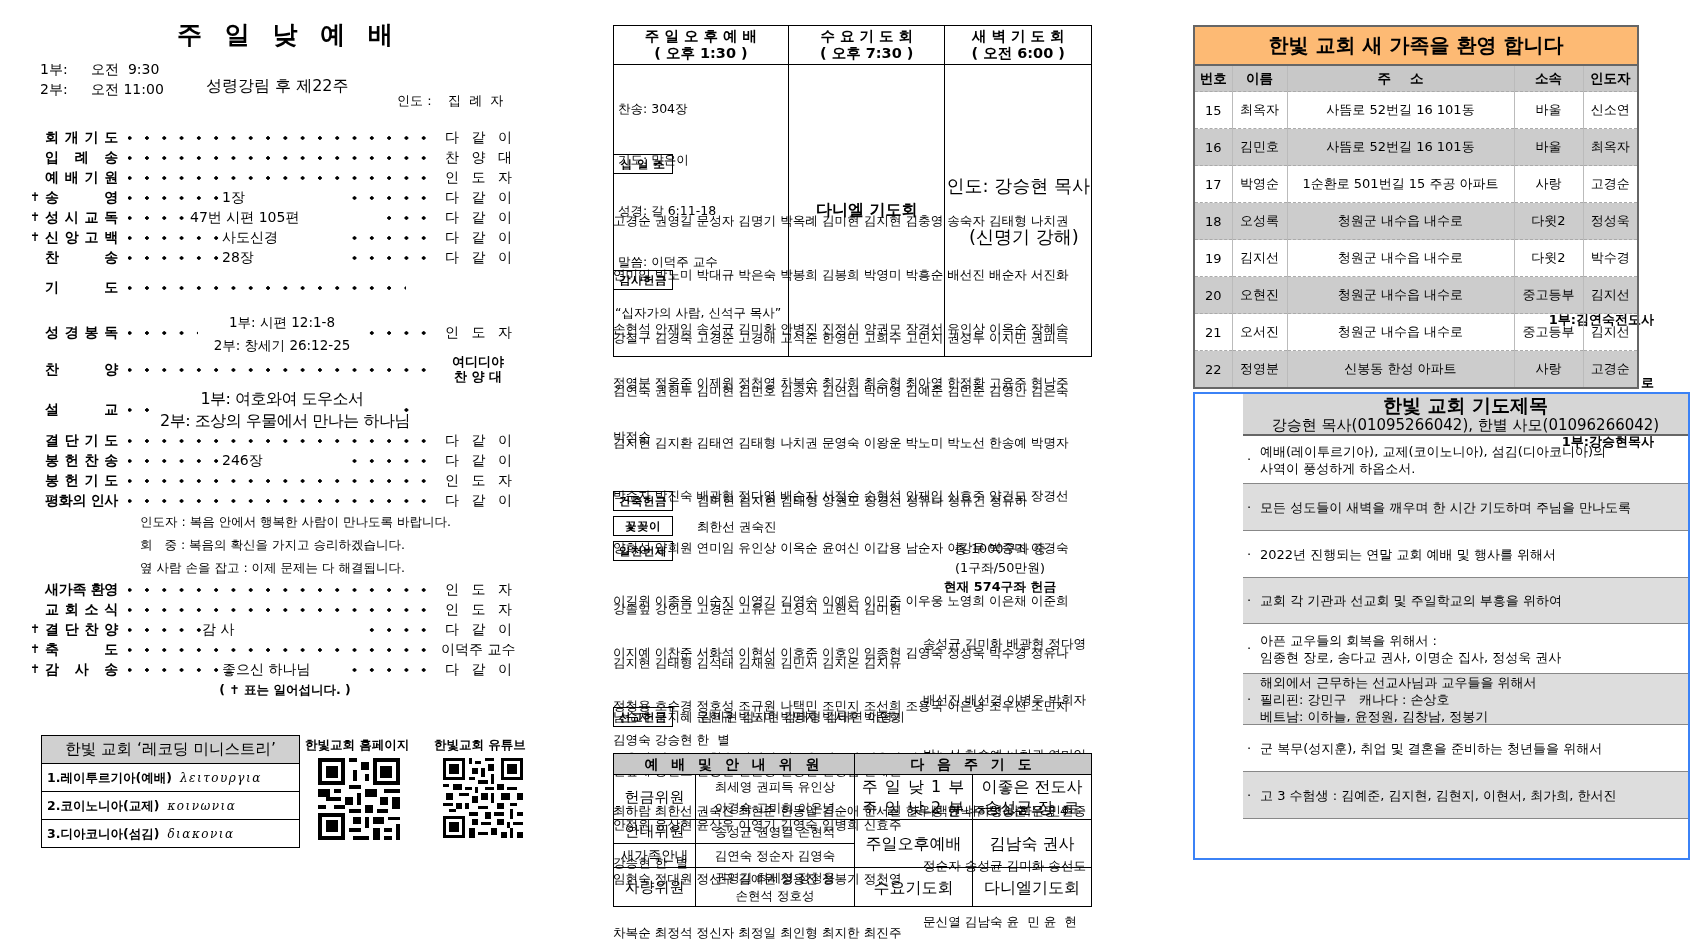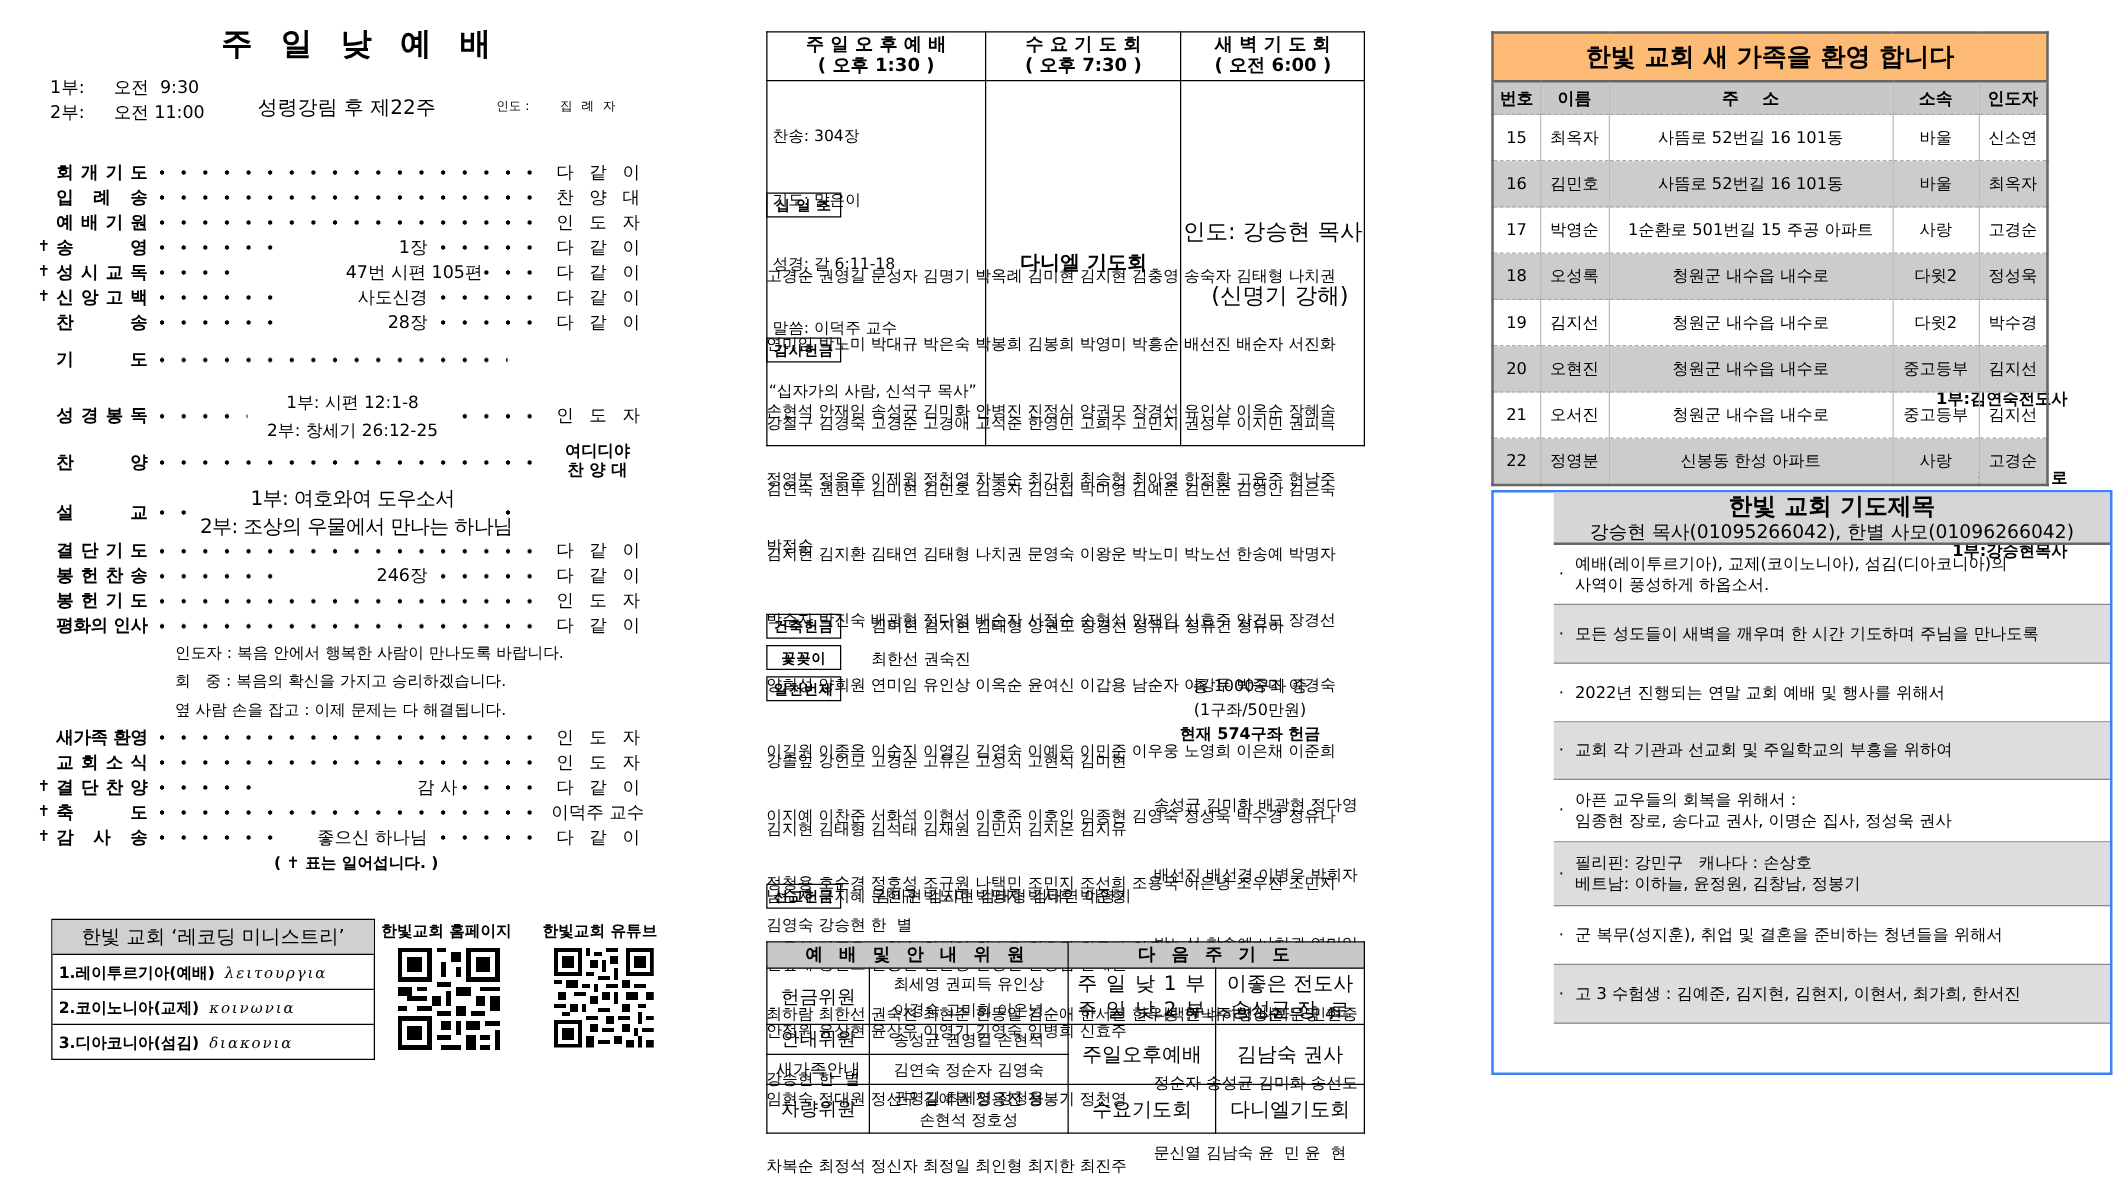--- a/index.html
+++ b/index.html
@@ -4,29 +4,29 @@
 <style>
   html,body{margin:0;padding:0;background:#fff;}
   body{width:1701px;height:943px;position:relative;overflow:hidden;
        font-family:"DejaVu Sans","Liberation Sans",sans-serif;color:#000;}
   .abs{position:absolute;}
   
   .w-title{position:absolute;left:150px;width:270px;top:18px;text-align:center;
            font-size:25px;font-weight:bold;word-spacing:14px;}
   .w-time{position:absolute;font-size:14px;white-space:pre;}
   .w-week{position:absolute;left:206px;top:76px;font-size:16px;}
-  .w-lead{position:absolute;top:78px;font-size:10px;white-space:pre;}
+  .w-lead{position:absolute;top:92px;font-size:13px;white-space:pre;}
   .orow{position:absolute;left:0;width:560px;height:20px;}
   .olabel{position:absolute;left:45px;width:73px;top:1px;font-size:14px;font-weight:bold;
           text-align:justify;text-align-last:justify;white-space:nowrap;letter-spacing:-0.3px;}
   .cross{position:absolute;left:30px;top:2px;font-size:12px;font-weight:bold;}
   .dots{position:absolute;top:0;height:20px;
         background-image:radial-gradient(circle at center,#000 1.5px,transparent 2px);
         background-size:17.3px 20px;background-repeat:repeat-x;background-position:-7px 0;}
-  .ocenter{position:absolute;top:1px;height:19px;background:#fff;text-align:right;font-size:14px;white-space:nowrap;}
+  .ocenter{position:absolute;top:1px;height:19px;background:#fff;text-align:left;font-size:14px;white-space:nowrap;}
   .oright{position:absolute;left:445px;width:67px;top:1px;font-size:14px;font-weight:normal;
           text-align:justify;text-align-last:justify;white-space:nowrap;}
   .multi{position:absolute;background:#fff;text-align:center;white-space:nowrap;}
   .rightlines{position:absolute;right:47px;text-align:right;font-size:13px;font-weight:bold;line-height:21px;white-space:pre;}
   .resp{position:absolute;left:140px;font-size:12.5px;white-space:pre;}
   .note{position:absolute;left:150px;width:270px;top:682px;text-align:center;font-size:12.5px;font-weight:bold;}
   
   .rec{position:absolute;left:41px;top:735px;width:257px;border:1.5px solid #000;}
   .rec-h{height:27px;line-height:27px;background:#d0d0d0;text-align:center;font-size:15.5px;border-bottom:1.5px solid #000;}
   .rec-r{height:27px;line-height:27px;padding-left:5px;font-size:12.5px;font-weight:bold;border-bottom:1px solid #000;white-space:nowrap;}
@@ -496,20 +496,21 @@
     <span class="bul">·</span>
     <div>교회 각 기관과 선교회 및 주일학교의 부흥을 위하여</div>
   </div>
   <div class="pr-i" style="height:50px">
     <span class="bul">·</span>
     <div>아픈 교우들의 회복을 위해서 :</div>
     <div>임종현 장로, 송다교 권사, 이명순 집사, 정성욱 권사</div>
   </div>
   <div class="pr-i g" style="height:51px">
     <span class="bul">·</span>
+    <div>해외에서 근무하는 선교사님과 교우들을 위해서</div>
     <div>필리핀: 강민구   캐나다 : 손상호</div>
     <div>베트남: 이하늘, 윤정원, 김창남, 정봉기</div>
   </div>
   <div class="pr-i" style="height:47px">
     <span class="bul">·</span>
     <div>군 복무(성지훈), 취업 및 결혼을 준비하는 청년들을 위해서</div>
   </div>
   <div class="pr-i g" style="height:47px">
     <span class="bul">·</span>
     <div>고 3 수험생 : 김예준, 김지현, 김현지, 이현서, 최가희, 한서진</div>

